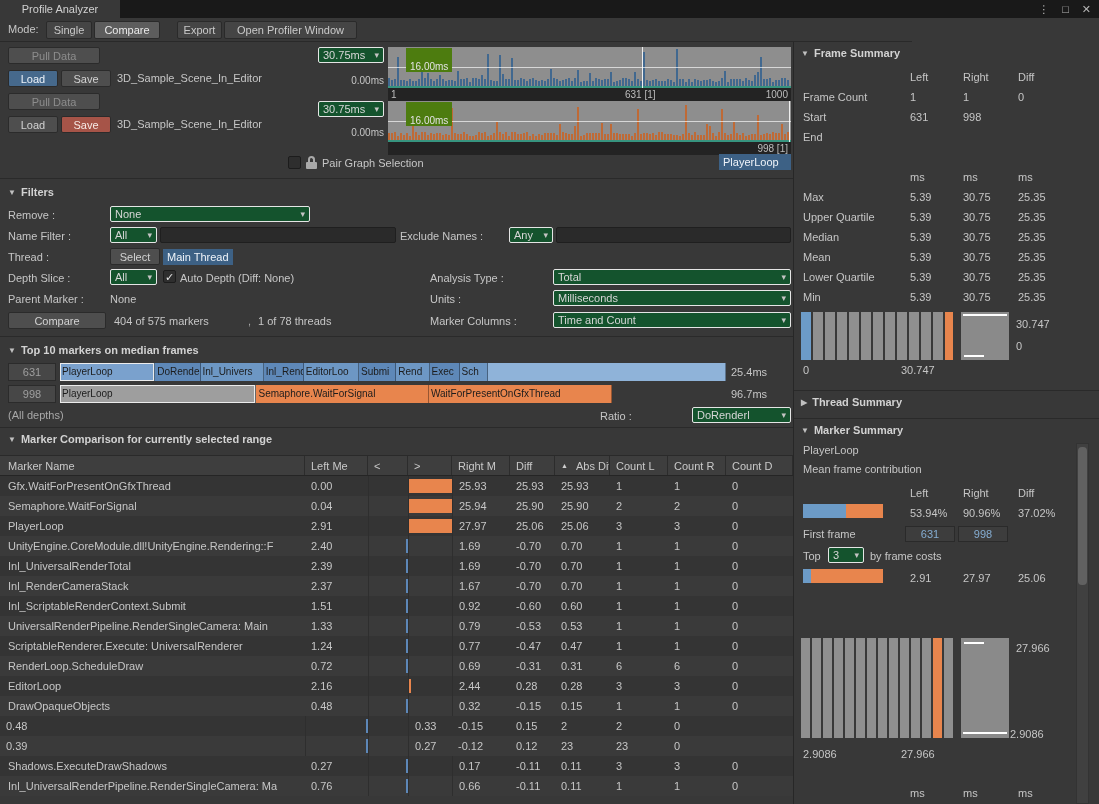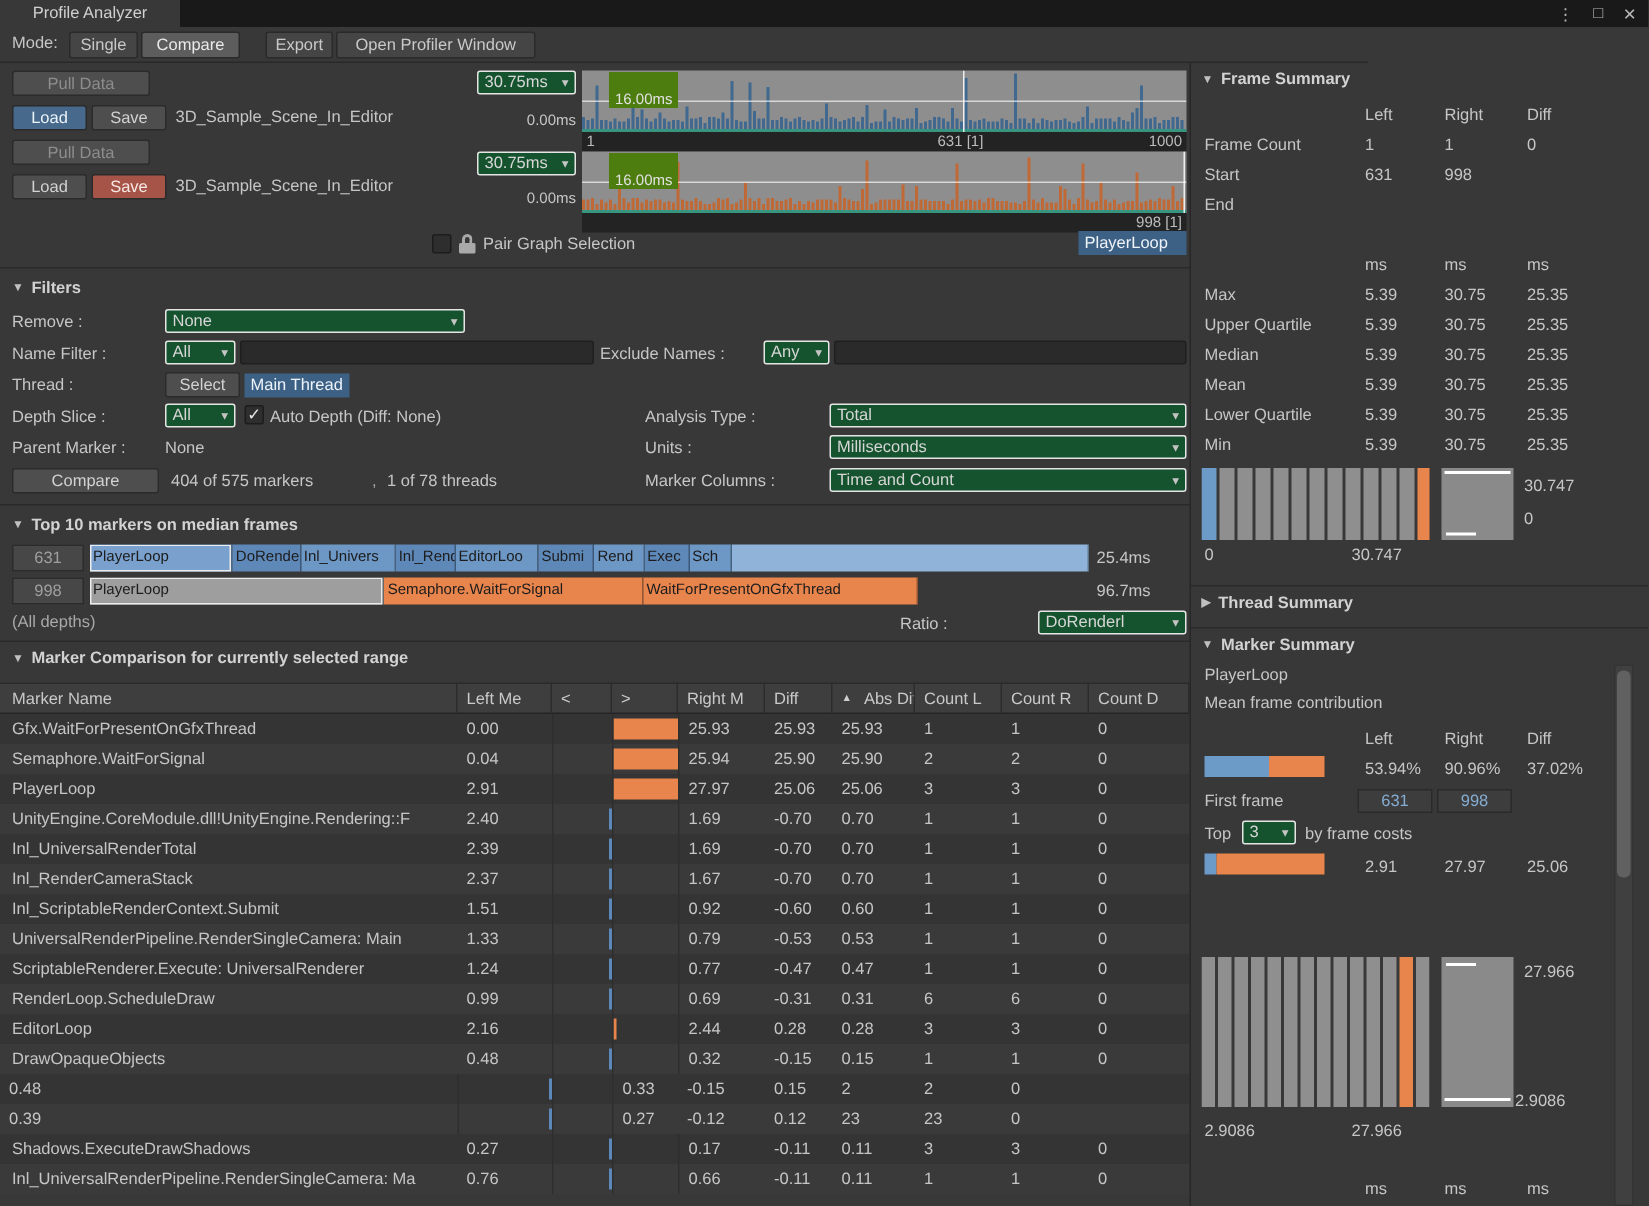--- a/index.html
+++ b/index.html
@@ -679,21 +679,21 @@
         <span class="c3 bcell"></span>
         <span class="c4">0.77</span>
         <span class="c5">-0.47</span>
         <span class="c6">0.47</span>
         <span class="c7">1</span>
         <span class="c8">1</span>
         <span class="c9">0</span>
       </div>
       <div class="trow">
         <span class="c0">RenderLoop.ScheduleDraw</span>
-        <span class="c1">0.99</span>
+        <span class="c1">0.72</span>
         <span class="c2 bcell">
           <i class="bar blue" style="width: 2px;"></i>
         </span>
         <span class="c3 bcell"></span>
         <span class="c4">0.69</span>
         <span class="c5">-0.31</span>
         <span class="c6">0.31</span>
         <span class="c7">6</span>
         <span class="c8">6</span>
         <span class="c9">0</span>

